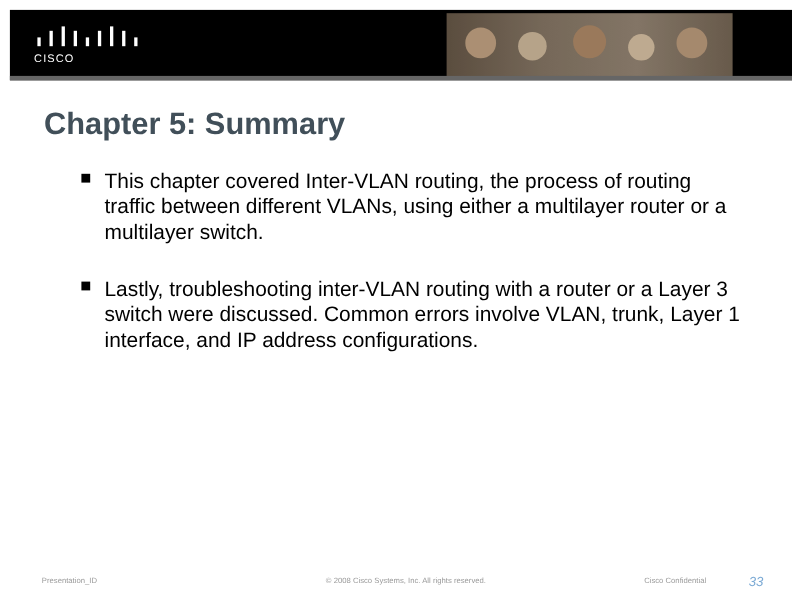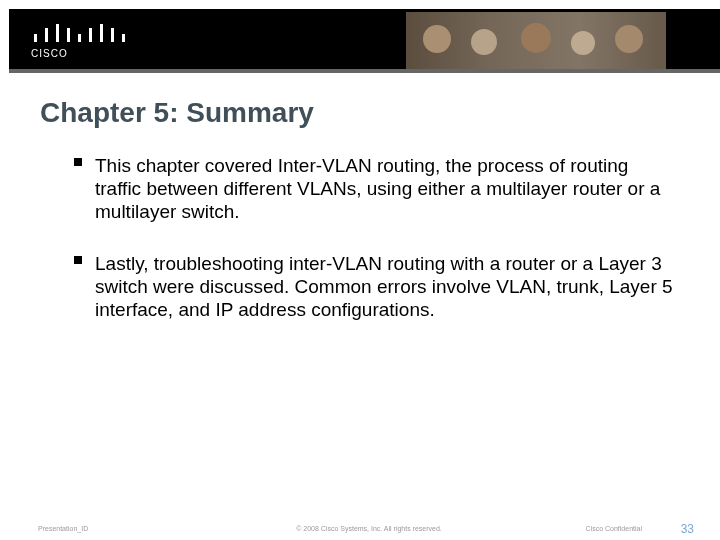--- a/index.html
+++ b/index.html
@@ -104,20 +104,21 @@
     padding: 0 26px 0 26px;
   }
   .footer .pid { flex: 0 0 auto; }
   .footer .copy { position:absolute; left:50%; transform:translateX(-50%); }
   .footer .conf { position:absolute; right:78px; }
   .footer .page {
     position: absolute;
     right: 26px;
     color: #7aa9d4;
     font-size: 12px;
+    font-style: italic;
   }
 </style>
 </head>
 <body>
 
 <div class="header-bar">
   <div class="logo">
     <div class="logo-bars">
       <span></span>
         <span></span>
@@ -142,21 +143,21 @@
 
 <h1 class="title">Chapter 5: Summary</h1>
 
 <div class="content">
   <div class="bullet">
     <div class="mark"></div>
     <div>This chapter covered Inter-VLAN routing, the process of routing traffic between different VLANs, using either a multilayer router or a multilayer switch.</div>
   </div>
   <div class="bullet">
     <div class="mark"></div>
-    <div>Lastly, troubleshooting inter-VLAN routing with a router or a Layer 3 switch were discussed. Common errors involve VLAN, trunk, Layer 5 interface, and IP address configurations.</div>
+    <div>Lastly, troubleshooting inter-VLAN routing with a router or a Layer 3 switch were discussed. Common errors involve VLAN, trunk, Layer 1 interface, and IP address configurations.</div>
   </div>
 </div>
 
 <div class="footer">
   <div class="pid">Presentation_ID</div>
   <div class="copy">© 2008 Cisco Systems, Inc. All rights reserved.</div>
   <div class="conf">Cisco Confidential</div>
   <div class="page">33</div>
 </div>
 

